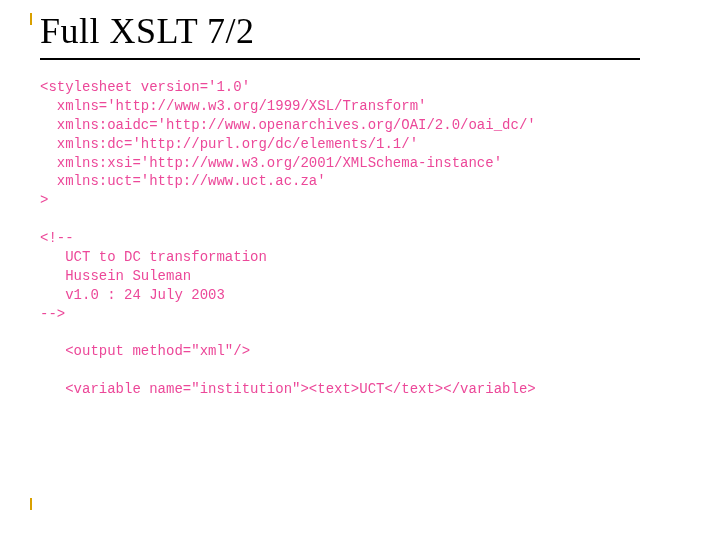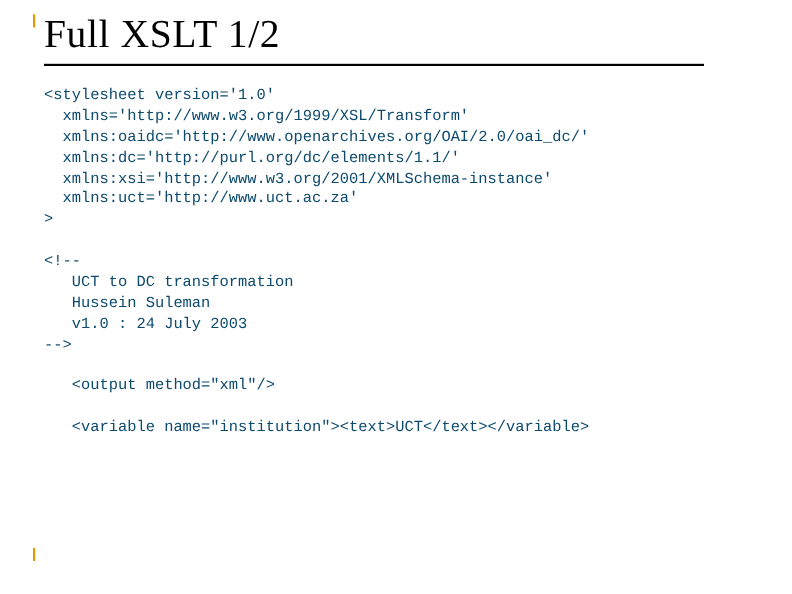--- a/index.html
+++ b/index.html
@@ -45,31 +45,31 @@
     border-bottom: 2px solid #000;
     width: 600px;
     margin-bottom: 18px;
   }
   pre.code {
     margin: 0;
     font-family: "Courier New", monospace;
     font-size: 14px;
     line-height: 1.35;
     white-space: pre;
-    color: #0c4a6e;
+    color: #ec4899;
   }
 </style>
 </head>
 <body>
 
 <span class="left-accent-top"></span>
 <span class="left-accent-bottom"></span>
 
 <div class="frame">
-  <h1 class="title">Full XSLT 1/2</h1>
+  <h1 class="title">Full XSLT 7/2</h1>
   <div class="underline"></div>
   <pre class="code">&lt;stylesheet version='1.0'
   xmlns='http://www.w3.org/1999/XSL/Transform'
   xmlns:oaidc='http://www.openarchives.org/OAI/2.0/oai_dc/'
   xmlns:dc='http://purl.org/dc/elements/1.1/'
   xmlns:xsi='http://www.w3.org/2001/XMLSchema-instance'
   xmlns:uct='http://www.uct.ac.za'
 &gt;
 
 &lt;!--

